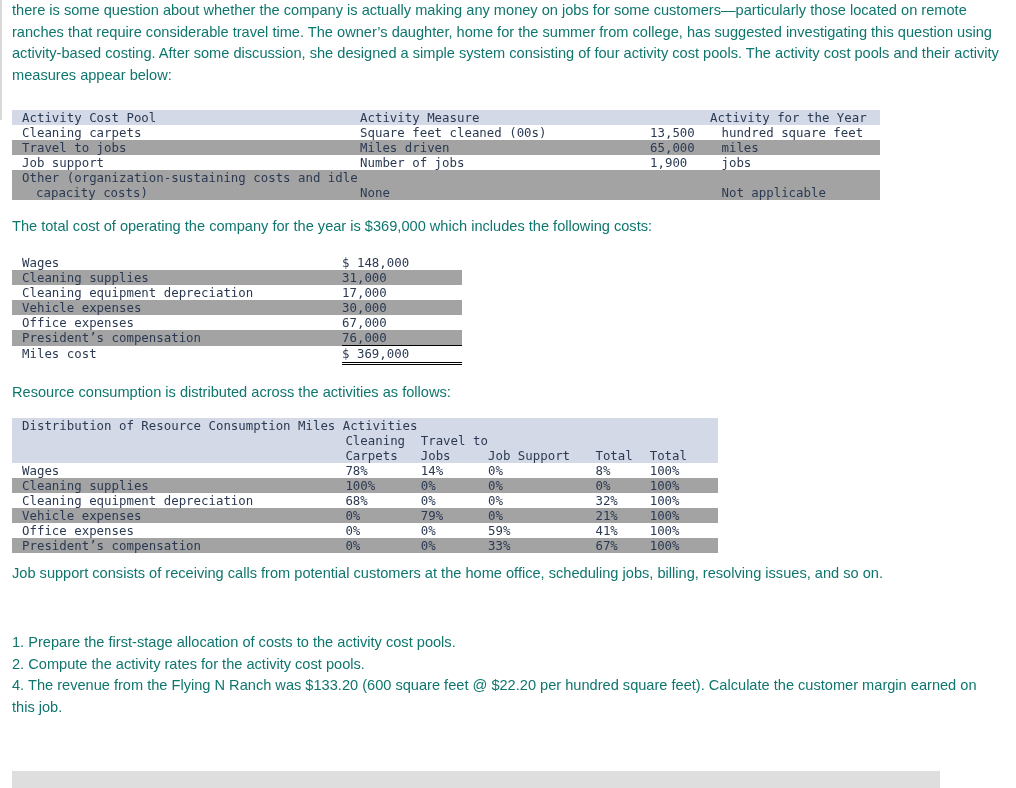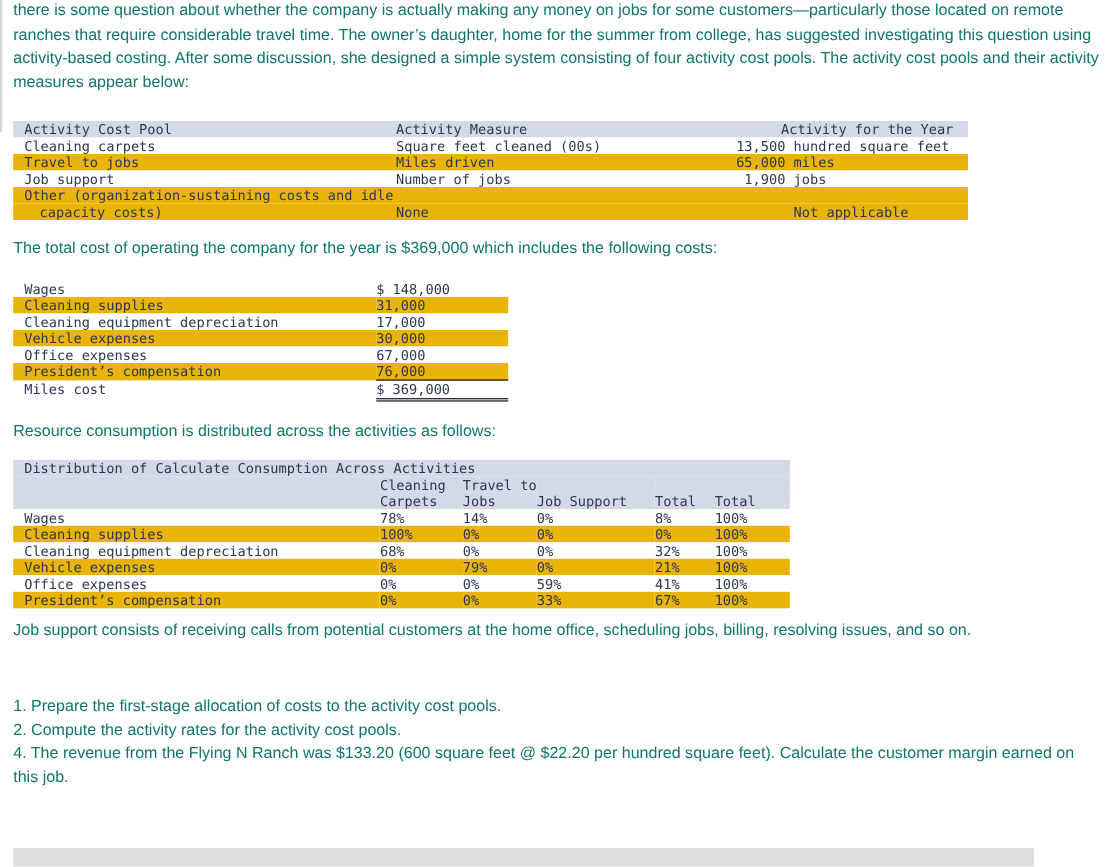--- a/index.html
+++ b/index.html
@@ -60,21 +60,21 @@
     white-space: pre;
   }
   .hdr-band td {
     background: #d3d9e6;
     margin-top: 28px;
   }
   .row-odd td {
     background: #ffffff;
   }
   .row-even td {
-    background: #eab308;
+    background: #a3a3a3;
   }
   .num {
     text-align: right;
     padding-right: 2px !important;
   }
   .pad-l {
     padding-left: 10px !important;
   }
   .indent2 {
     padding-left: 24px !important;
@@ -88,21 +88,20 @@
     width: 868px;
   }
   #activity-pools-table .c1 { width: 348px; }
   #activity-pools-table .c2 { width: 290px; }
   #activity-pools-table .c3 { width: 230px; }
   #activity-pools-table .measure { padding-left: 0 !important; }
   #activity-pools-table .yr { text-align: left; }
   #activity-pools-table .yr-num {
     display: inline-block;
     width: 64px;
-    text-align: right;
   }
   #activity-pools-table .hdr-year { padding-left: 60px !important; }
 
   
   #total-cost-para {
     position: absolute;
     left: 0;
     top: 216px;
     width: 1000px;
   }
@@ -273,21 +272,21 @@
     <colgroup>
         <col class="d1">
         <col class="d2">
         <col class="d3">
         <col class="d4">
         <col class="d5">
         <col class="d6">
       </colgroup>
     <tbody>
       <tr class="hdr-band">
-        <td class="title-cell" colspan="6">Distribution of Calculate Consumption Across Activities</td>
+        <td class="title-cell" colspan="6">Distribution of Resource Consumption Miles Activities</td>
       </tr>
       <tr class="hdr-band">
         <td></td>
         <td class="num">Cleaning</td>
         <td class="num">Travel to</td>
         <td class="num"></td>
         <td class="num"></td>
         <td class="num"></td>
       </tr>
       <tr class="hdr-band">

